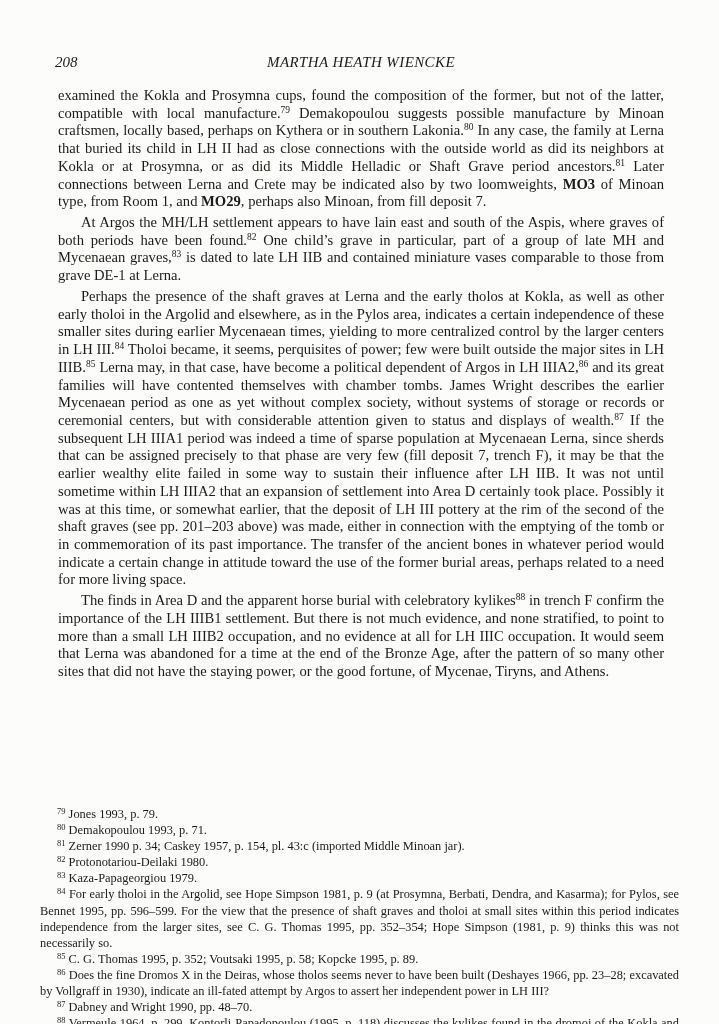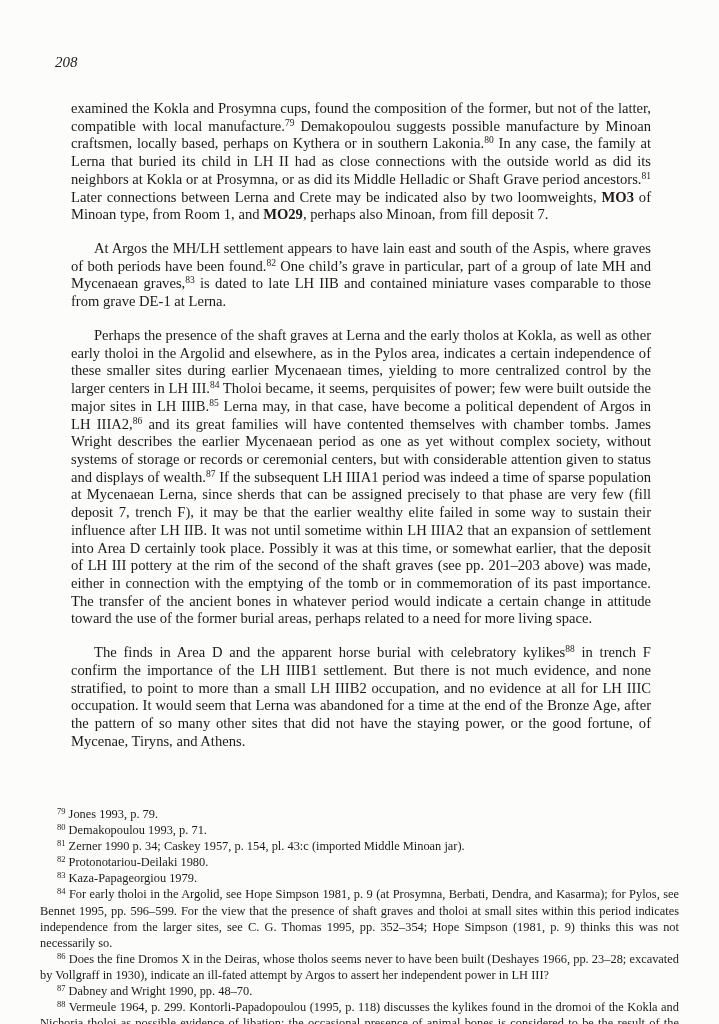--- a/index.html
+++ b/index.html
@@ -31,21 +31,21 @@
   }
   .body-text {
     position: absolute;
     top: 84px;
     left: 55px;
     width: 612px;
     font-size: 14.6px;
     line-height: 17.72px;
     text-align: justify;
   }
-  .para { margin: 16px; }
+  .para { margin: 3px; }
   .para.indent { text-indent: 23px; }
   b { font-weight: bold; }
   sup {
     font-size: 9.5px;
     line-height: 0;
     vertical-align: baseline;
     position: relative;
     top: -5px;
   }
   .footnotes {
@@ -59,32 +59,34 @@
     margin-top: 34px;
   }
   .fn { text-indent: 17px; margin: 0; }
   .fn sup { font-size: 8.5px; top: -4px; }
 </style>
 </head>
 <body>
 
 <div class="header">
   <span class="page-number">208</span>
+  <span class="running-title">MARTHA HEATH WIENCKE</span>
 </div>
 
 <div class="body-text">
     <p class="para"><span>examined the Kokla and Prosymna cups, found the composition of the former, but not of the latter, compatible with local manufacture.</span><sup>79</sup><span> Demakopoulou suggests possible manufacture by Minoan craftsmen, locally based, perhaps on Kythera or in southern Lakonia.</span><sup>80</sup><span> In any case, the family at Lerna that buried its child in LH II had as close connections with the outside world as did its neighbors at Kokla or at Prosymna, or as did its Middle Helladic or Shaft Grave period ancestors.</span><sup>81</sup><span> Later connections between Lerna and Crete may be indicated also by two loomweights, </span><b>MO3</b><span> of Minoan type, from Room 1, and </span><b>MO29</b><span>, perhaps also Minoan, from fill deposit 7.</span></p>
     <p class="para indent"><span>At Argos the MH/LH settlement appears to have lain east and south of the Aspis, where graves of both periods have been found.</span><sup>82</sup><span> One child’s grave in particular, part of a group of late MH and Mycenaean graves,</span><sup>83</sup><span> is dated to late LH IIB and contained miniature vases comparable to those from grave DE-1 at Lerna.</span></p>
     <p class="para indent"><span>Perhaps the presence of the shaft graves at Lerna and the early tholos at Kokla, as well as other early tholoi in the Argolid and elsewhere, as in the Pylos area, indicates a certain independence of these smaller sites during earlier Mycenaean times, yielding to more centralized control by the larger centers in LH III.</span><sup>84</sup><span> Tholoi became, it seems, perquisites of power; few were built outside the major sites in LH IIIB.</span><sup>85</sup><span> Lerna may, in that case, have become a political dependent of Argos in LH IIIA2,</span><sup>86</sup><span> and its great families will have contented themselves with chamber tombs. James Wright describes the earlier Mycenaean period as one as yet without complex society, without systems of storage or records or ceremonial centers, but with considerable attention given to status and displays of wealth.</span><sup>87</sup><span> If the subsequent LH IIIA1 period was indeed a time of sparse population at Mycenaean Lerna, since sherds that can be assigned precisely to that phase are very few (fill deposit 7, trench F), it may be that the earlier wealthy elite failed in some way to sustain their influence after LH IIB. It was not until sometime within LH IIIA2 that an expansion of settlement into Area D certainly took place. Possibly it was at this time, or somewhat earlier, that the deposit of LH III pottery at the rim of the second of the shaft graves (see pp. 201–203 above) was made, either in connection with the emptying of the tomb or in commemoration of its past importance. The transfer of the ancient bones in whatever period would indicate a certain change in attitude toward the use of the former burial areas, perhaps related to a need for more living space.</span></p>
     <p class="para indent"><span>The finds in Area D and the apparent horse burial with celebratory kylikes</span><sup>88</sup><span> in trench F confirm the importance of the LH IIIB1 settlement.  But there is not much evidence, and none stratified, to point to more than a small LH IIIB2 occupation, and no evidence at all for LH IIIC occupation.  It would seem that Lerna was abandoned for a time at the end of the Bronze Age, after the pattern of so many other sites that did not have the staying power, or the good fortune, of Mycenae, Tiryns, and Athens.</span></p>
   </div>
 
 <div class="footnotes">
     <p class="fn"><sup>79</sup><span> Jones 1993, p. 79.</span></p>
     <p class="fn"><sup>80</sup><span> Demakopoulou 1993, p. 71.</span></p>
     <p class="fn"><sup>81</sup><span> Zerner 1990 p. 34; Caskey 1957, p. 154, pl. 43:c (imported Middle Minoan jar).</span></p>
     <p class="fn"><sup>82</sup><span> Protonotariou-Deilaki 1980.</span></p>
     <p class="fn"><sup>83</sup><span> Kaza-Papageorgiou 1979.</span></p>
     <p class="fn"><sup>84</sup><span> For early tholoi in the Argolid, see Hope Simpson 1981, p. 9 (at Prosymna, Berbati, Dendra, and Kasarma); for Pylos, see Bennet 1995, pp. 596–599.  For the view that the presence of shaft graves and tholoi at small sites within this period indicates independence from the larger sites, see C. G. Thomas 1995, pp. 352–354; Hope Simpson (1981, p. 9) thinks this was not necessarily so.</span></p>
+    <p class="fn"><sup>85</sup><span> C. G. Thomas 1995, p. 352; Voutsaki 1995, p. 58; Kopcke 1995, p. 89.</span></p>
     <p class="fn"><sup>86</sup><span> Does the fine Dromos X in the Deiras, whose tholos seems never to have been built (Deshayes 1966, pp. 23–28; excavated by Vollgraff in 1930), indicate an ill-fated attempt by Argos to assert her independent power in LH III?</span></p>
     <p class="fn"><sup>87</sup><span> Dabney and Wright 1990, pp. 48–70.</span></p>
     <p class="fn"><sup>88</sup><span> Vermeule 1964, p. 299.  Kontorli-Papadopoulou (1995, p. 118) discusses the kylikes found in the dromoi of the Kokla and Nichoria tholoi as possible evidence of libation; the occasional presence of animal bones is considered to be the result of the sacrifice of favorite dogs or horses (p. 200).</span></p>
   </div>
 
 </body></html>

